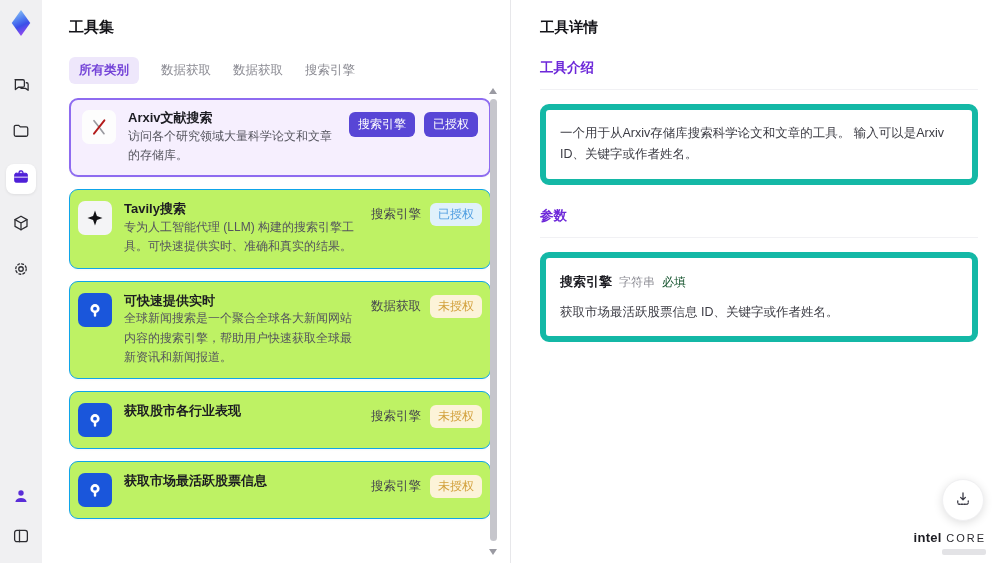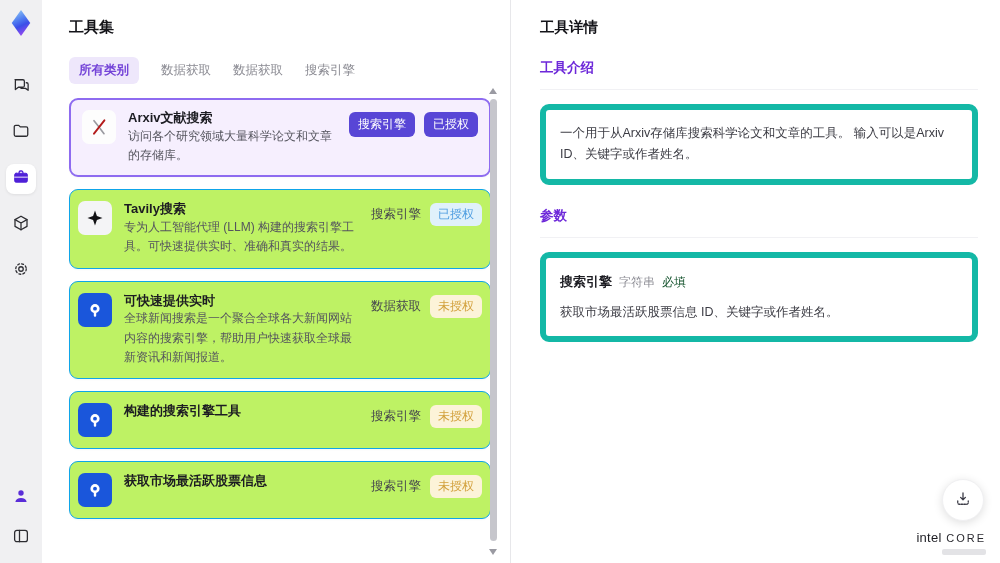--- a/index.html
+++ b/index.html
@@ -63,21 +63,21 @@
   .param-name { font-size:13px; font-weight:bold; color:#1c1c22; }
   .param-type { font-size:12px; color:#8b8b93; }
   .param-required { font-size:12px; color:#14532d; }
   .param-desc { margin-top:9px; font-size:12.5px; color:#3c3c44; }
 
   
   .fab { position:absolute; right:16px; bottom:42px; width:42px; height:42px; border-radius:50%; background:#fff;
     border:1px solid #f0f0f2; box-shadow:0 2px 10px rgba(0,0,0,.13); display:flex; align-items:center; justify-content:center; cursor:pointer; }
   .fab svg { width:18px; height:18px; stroke:#3a3a45; fill:none; stroke-width:1.7; stroke-linecap:round; stroke-linejoin:round; }
   .intel { position:absolute; right:14px; bottom:8px; text-align:right; line-height:1; }
-  .intel .i1 { font-size:13px; font-weight:normal; color:#1c1c22; letter-spacing:.3px; }
+  .intel .i1 { font-size:13px; font-weight:bold; color:#1c1c22; letter-spacing:.3px; }
   .intel .i2 { font-size:11px; font-weight:normal; color:#2a2a30; letter-spacing:2px; }
   .intel-sub { width:44px; height:6px; background:#e3e3e6; border-radius:2px; margin:4px 0 0 auto; }
 </style>
 </head>
 <body>
 
 <div class="app">
 
   <aside class="sidebar">
     <div class="logo">
@@ -198,21 +198,21 @@
 
       <div class="card">
         <div class="tool-icon blue">
           <svg viewBox="0 0 24 24" width="22" height="22">
               <circle cx="12" cy="10.5" r="5" fill="#ffffff"></circle>
               <circle cx="12" cy="10.5" r="2.1" fill="#1a56db"></circle>
               <rect x="10.7" y="14.2" width="2.6" height="5.2" rx="1.2" fill="#ffffff"></rect>
             </svg>
         </div>
         <div class="card-body">
-          <div class="card-title">构建的搜索引擎工具</div>
+          <div class="card-title">获取股市各行业表现</div>
         </div>
         <div class="card-meta">
           <span class="cat-text">搜索引擎</span>
           <span class="badge yellow">未授权</span>
         </div>
       </div>
 
       <div class="card">
         <div class="tool-icon blue">
           <svg viewBox="0 0 24 24" width="22" height="22">

